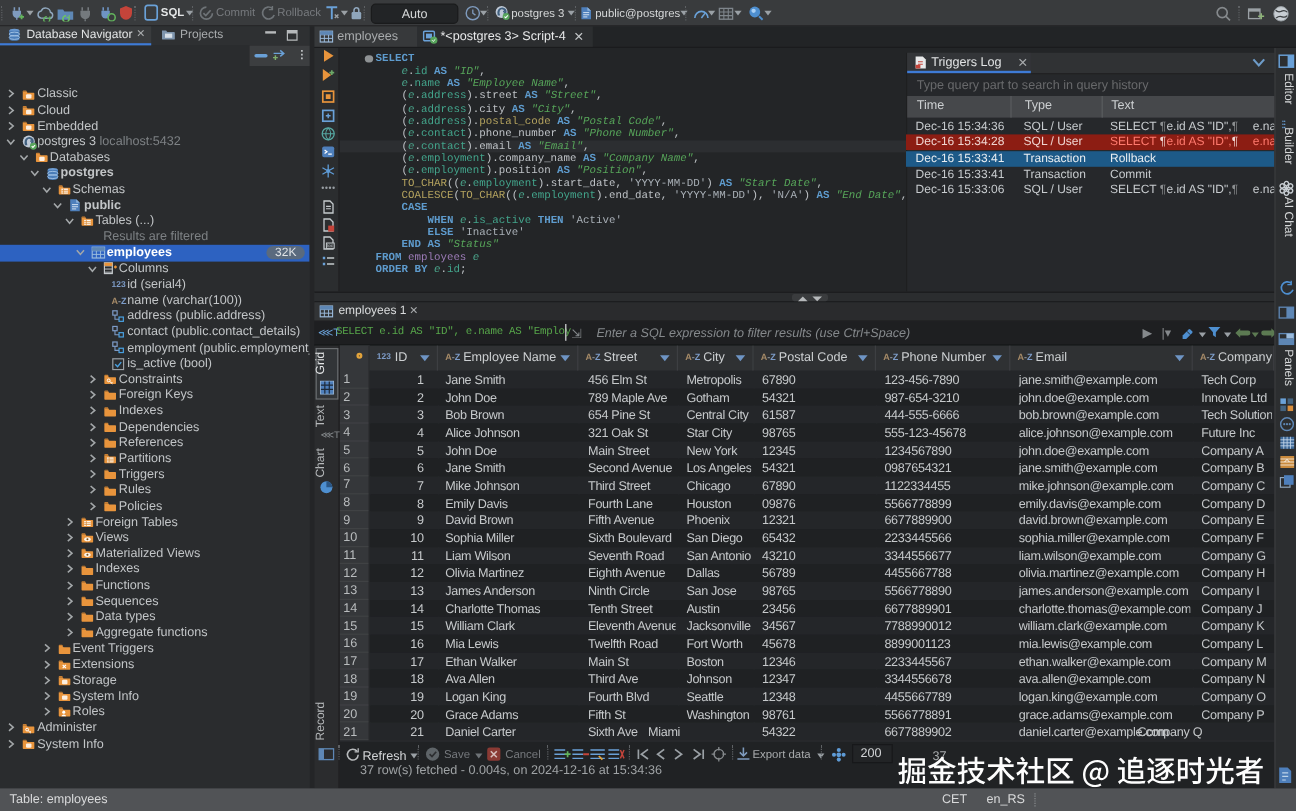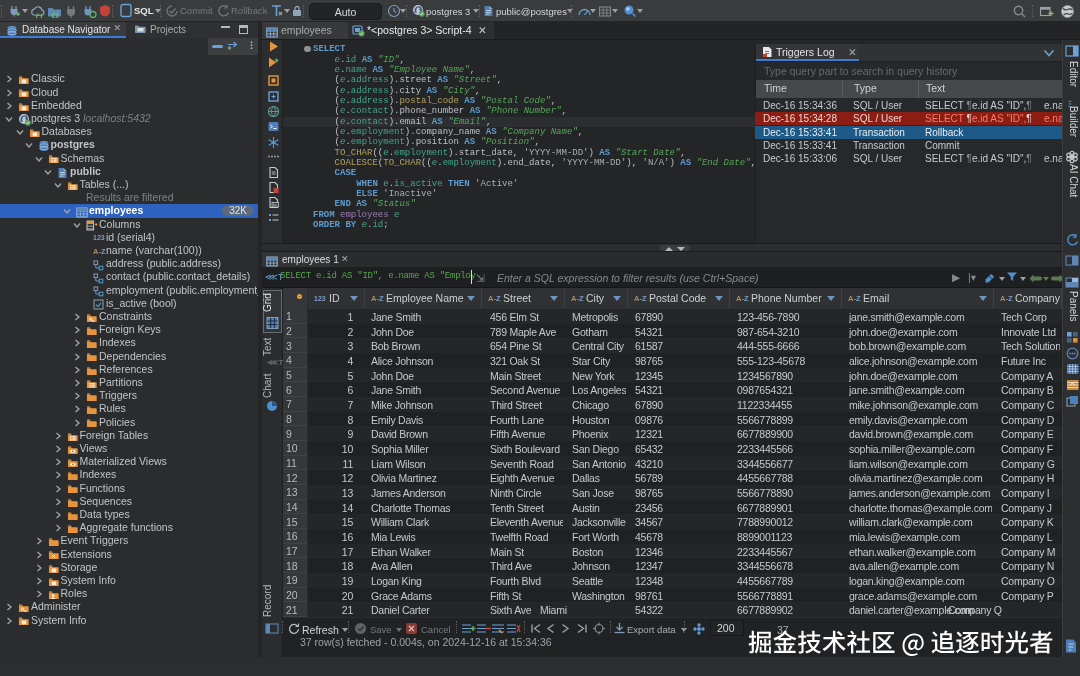--- a/index.html
+++ b/index.html
@@ -10,21 +10,21 @@
 .tsep {position:absolute;top:5px;width:1px;height:12px;background:transparent;border-left:1px dotted #5E6164}
 .dd {position:absolute;width:0;height:0;border-left:3.5px solid transparent;border-right:3.5px solid transparent;border-top:4px solid #9AA0A5}
 .gtxt {position:absolute;top:5px;color:#76797D;font-size:9.5px}
 
 #lefttabs {position:absolute;left:0;top:22px;width:258px;height:16px;background:#2E3032}
 #leftpanel {position:absolute;left:0;top:38px;width:258px;height:619px;background:#2A2C2E}
 #navtab {position:absolute;left:0;top:0;width:126px;height:16px;background:#3A3C3E;border-bottom:2px solid #3E7BD6;color:#E2E4E5}
 .trow {position:absolute;left:0;height:13.2px;line-height:13.2px;width:258px;font-size:10.5px;white-space:nowrap}
 .trow.sel {background:#2D62C1;color:#fff}
 .trow .dim {color:#7D8184}
-.italic {font-style:italic}
+.italic {}
 .badge {position:absolute;right:4px;top:1px;background:#5A6A7E;border-radius:6px;color:#DFE3E6;padding:0 7px;height:11px;line-height:11px;font-size:10px}
 
 #edittabs {position:absolute;left:262px;top:22px;width:818px;height:18px;background:#222426;border-bottom:1px solid #1A1B1D}
 #editor {position:absolute;left:262px;top:40px;width:818px;height:203px;background:#232527}
 #estrip {position:absolute;left:262px;top:40px;width:21px;height:203px;background:#2B2D2F;border-right:1px solid #1E1F20}
 pre.code {position:absolute;left:313px;top:44.3px;width:442px;overflow:hidden;white-space:pre;font-family:"Liberation Mono",monospace;font-size:9px;line-height:10.35px;color:#BEC2C6}
 pre.code .k {color:#5E9BCD;font-weight:700}
 pre.code .t {color:#43A58C}
 pre.code .e {color:#4BA68C;font-style:italic}
 pre.code .s2 {color:#57A65A;font-style:italic}
@@ -1255,20 +1255,26 @@
         <circle cx="7" cy="7" r="2" fill="#5E9BD6"></circle>
         <circle cx="7" cy="3" r="1.7" fill="#5E9BD6"></circle>
         <circle cx="7" cy="11" r="1.7" fill="#5E9BD6"></circle>
         <circle cx="3" cy="7" r="1.7" fill="#5E9BD6"></circle>
         <circle cx="11" cy="7" r="1.7" fill="#5E9BD6"></circle>
       </svg></div>
     <div style="position:absolute;left:710px;top:620px;width:34px;height:16px;background:#222426;border:1px solid #17181a;color:#D2D4D6;font-size:10.5px;line-height:15px;padding-left:6px">200</div>
     <span style="position:absolute;left:777px;top:623.5px;color:#A9ACAE;font-size:10.5px">37</span>
 <div style="position:absolute;left:300px;top:636px;color:#9FA3A5;font-size:10.5px">37 row(s) fetched - 0.004s, on 2024-12-16 at 15:34:36</div>
 
+<div id="statusbar">
+  <span style="position:absolute;left:8px">Table: employees</span>
+  <span style="position:absolute;left:785px">CET</span>
+  <span style="position:absolute;left:822px">en_RS</span>
+  <span style="position:absolute;left:862px;top:4px;height:11px;border-left:1px dotted #8A8D8F"></span>
+</div>
 
 <svg style="position:absolute;left:747px;top:626px" width="312" height="30" viewBox="0 0 312 30">
       <path transform="translate(1,25.5)" d="M9.0 -19.7L9.0 -12.1C9.0 -8.2 8.8 -2.9 6.7 0.8C7.2 1.1 8.2 1.7 8.6 2.1C10.8 -1.9 11.1 -7.9 11.1 -12.1L11.1 -13.3L22.8 -13.3L22.8 -19.7ZM11.1 -17.8L20.6 -17.8L20.6 -15.2L11.1 -15.2ZM11.7 -4.8L11.7 1.1L21.0 1.1L21.0 1.9L22.9 1.9L22.9 -4.8L21.0 -4.8L21.0 -0.7L18.2 -0.7L18.2 -6.1L22.6 -6.1L22.6 -11.7L20.7 -11.7L20.7 -7.9L18.2 -7.9L18.2 -12.5L16.3 -12.5L16.3 -7.9L14.0 -7.9L14.0 -11.6L12.1 -11.6L12.1 -6.1L16.3 -6.1L16.3 -0.7L13.6 -0.7L13.6 -4.8ZM3.7 -20.7L3.7 -15.9L1.0 -15.9L1.0 -13.8L3.7 -13.8L3.7 -8.8L0.6 -7.9L1.2 -5.7L3.7 -6.5L3.7 -0.7C3.7 -0.4 3.6 -0.3 3.3 -0.3C3.0 -0.3 2.1 -0.3 1.1 -0.3C1.4 0.3 1.7 1.3 1.7 1.8C3.3 1.8 4.3 1.8 5.0 1.4C5.6 1.0 5.9 0.4 5.9 -0.7L5.9 -7.2L8.2 -7.9L7.9 -10.0L5.9 -9.4L5.9 -13.8L8.1 -13.8L8.1 -15.9L5.9 -15.9L5.9 -20.7ZM29.3 -5.2C30.2 -3.9 31.1 -2.0 31.5 -0.8L33.5 -1.7C33.1 -2.9 32.1 -4.7 31.2 -6.0ZM42.4 -6.0C41.8 -4.6 40.8 -2.7 40.0 -1.5L41.7 -0.8C42.6 -1.9 43.7 -3.6 44.6 -5.1ZM36.8 -21.0C34.4 -17.3 29.9 -14.6 25.2 -13.2C25.8 -12.6 26.5 -11.7 26.8 -11.1C28.0 -11.5 29.2 -12.0 30.4 -12.6L30.4 -11.3L35.6 -11.3L35.6 -8.3L27.4 -8.3L27.4 -6.2L35.6 -6.2L35.6 -0.7L26.2 -0.7L26.2 1.4L47.6 1.4L47.6 -0.7L38.1 -0.7L38.1 -6.2L46.4 -6.2L46.4 -8.3L38.1 -8.3L38.1 -11.3L43.3 -11.3L43.3 -12.8C44.6 -12.2 45.8 -11.6 47.0 -11.2C47.4 -11.8 48.1 -12.7 48.6 -13.2C44.9 -14.3 40.7 -16.7 38.3 -19.1L38.9 -20.0ZM42.2 -13.5L32.0 -13.5C33.8 -14.6 35.5 -16.0 36.9 -17.5C38.4 -16.0 40.2 -14.7 42.2 -13.5ZM64.2 -20.8L64.2 -17.0L58.6 -17.0L58.6 -14.9L64.2 -14.9L64.2 -11.5L59.0 -11.5L59.0 -9.4L60.1 -9.4L59.7 -9.3C60.7 -6.8 61.9 -4.6 63.5 -2.9C61.6 -1.6 59.5 -0.6 57.2 -0.0C57.6 0.4 58.2 1.4 58.4 2.0C60.9 1.3 63.2 0.2 65.2 -1.3C67.0 0.2 69.2 1.4 71.6 2.1C72.0 1.5 72.6 0.6 73.1 0.1C70.8 -0.5 68.7 -1.5 67.0 -2.8C69.2 -4.9 70.9 -7.6 71.9 -11.0L70.4 -11.6L70.0 -11.5L66.5 -11.5L66.5 -14.9L72.2 -14.9L72.2 -17.0L66.5 -17.0L66.5 -20.8ZM62.0 -9.4L68.9 -9.4C68.1 -7.4 66.8 -5.7 65.3 -4.3C63.9 -5.7 62.8 -7.5 62.0 -9.4ZM53.4 -20.8L53.4 -15.9L50.3 -15.9L50.3 -13.8L53.4 -13.8L53.4 -8.8C52.1 -8.5 50.9 -8.2 50.0 -8.0L50.6 -5.7L53.4 -6.5L53.4 -0.6C53.4 -0.3 53.2 -0.1 52.9 -0.1C52.6 -0.1 51.5 -0.1 50.4 -0.1C50.7 0.5 51.0 1.4 51.1 2.0C52.8 2.0 53.9 1.9 54.7 1.5C55.4 1.2 55.6 0.6 55.6 -0.6L55.6 -7.1L58.4 -7.9L58.2 -10.1L55.6 -9.4L55.6 -13.8L58.2 -13.8L58.2 -15.9L55.6 -15.9L55.6 -20.8ZM88.7 -19.0C90.2 -17.9 92.1 -16.3 93.0 -15.3L94.8 -16.9C93.8 -17.9 91.9 -19.4 90.4 -20.4ZM84.9 -20.7L84.9 -14.6L75.4 -14.6L75.4 -12.3L84.3 -12.3C82.1 -8.4 78.4 -4.6 74.5 -2.6C75.1 -2.2 75.9 -1.2 76.3 -0.6C79.5 -2.5 82.6 -5.5 84.9 -9.1L84.9 2.1L87.4 2.1L87.4 -10.0C89.8 -6.4 92.9 -2.9 95.8 -0.8C96.2 -1.5 97.0 -2.4 97.6 -2.9C94.4 -4.9 90.6 -8.7 88.4 -12.3L96.7 -12.3L96.7 -14.6L87.4 -14.6L87.4 -20.7ZM102.1 -19.9C103.0 -18.9 103.9 -17.5 104.3 -16.6L99.6 -16.6L99.6 -14.5L105.8 -14.5C104.2 -11.6 101.5 -8.9 98.9 -7.4C99.2 -6.9 99.7 -5.7 99.9 -5.0C101.0 -5.7 102.0 -6.6 103.0 -7.6L103.0 2.0L105.3 2.0L105.3 -8.1C106.2 -7.2 107.1 -6.1 107.6 -5.4L109.0 -7.3C108.5 -7.8 106.6 -9.7 105.7 -10.6C106.9 -12.2 107.9 -13.9 108.7 -15.8L107.4 -16.7L107.0 -16.6L104.4 -16.6L106.2 -17.7C105.8 -18.6 104.8 -19.9 103.9 -20.8ZM114.2 -20.7L114.2 -13.2L109.0 -13.2L109.0 -10.9L114.2 -10.9L114.2 -1.1L107.9 -1.1L107.9 1.2L122.1 1.2L122.1 -1.1L116.5 -1.1L116.5 -10.9L121.5 -10.9L121.5 -13.2L116.5 -13.2L116.5 -20.7ZM145.9 -19.6L125.2 -19.6L125.2 1.4L146.5 1.4L146.5 -0.9L127.5 -0.9L127.5 -17.3L145.9 -17.3ZM129.4 -14.1C131.2 -12.6 133.3 -10.9 135.2 -9.1C133.1 -7.2 130.8 -5.4 128.5 -4.1C129.1 -3.7 129.9 -2.8 130.3 -2.3C132.5 -3.7 134.8 -5.5 136.8 -7.6C138.9 -5.7 140.8 -3.8 142.0 -2.3L143.8 -4.1C142.5 -5.5 140.6 -7.4 138.4 -9.3C140.2 -11.2 141.7 -13.3 143.0 -15.4L140.9 -16.3C139.7 -14.4 138.4 -12.5 136.8 -10.8C134.8 -12.4 132.8 -14.1 131.0 -15.4ZM164.5 4.5C166.4 4.5 168.2 4.0 169.8 3.1L169.1 1.4C167.9 2.1 166.3 2.6 164.7 2.6C160.1 2.6 156.5 -0.3 156.5 -5.7C156.5 -12.1 161.3 -16.3 166.1 -16.3C171.3 -16.3 173.8 -12.9 173.8 -8.6C173.8 -5.2 171.9 -3.1 170.2 -3.1C168.7 -3.1 168.2 -4.1 168.7 -6.1L169.9 -11.8L168.1 -11.8L167.7 -10.7L167.7 -10.7C167.2 -11.6 166.4 -12.0 165.5 -12.0C162.3 -12.0 160.1 -8.6 160.1 -5.5C160.1 -3.0 161.5 -1.5 163.5 -1.5C164.7 -1.5 166.0 -2.3 166.9 -3.4L166.9 -3.4C167.2 -2.0 168.4 -1.3 169.9 -1.3C172.5 -1.3 175.7 -3.8 175.7 -8.7C175.7 -14.3 172.1 -18.1 166.4 -18.1C160.0 -18.1 154.5 -13.2 154.5 -5.6C154.5 1.0 159.0 4.5 164.5 4.5ZM164.1 -3.4C163.0 -3.4 162.3 -4.0 162.3 -5.7C162.3 -7.6 163.5 -10.1 165.6 -10.1C166.2 -10.1 166.7 -9.8 167.2 -9.1L166.4 -4.9C165.5 -3.8 164.8 -3.4 164.1 -3.4ZM184.3 -18.7C185.6 -17.6 187.2 -15.9 187.8 -14.8L189.7 -16.2C188.9 -17.3 187.3 -18.9 186.0 -20.0ZM192.1 -18.3L192.1 -2.3L204.7 -2.3L204.7 -9.5L194.4 -9.5L194.4 -11.6L203.8 -11.6L203.8 -18.3L198.5 -18.3L199.5 -20.6L196.8 -20.9C196.7 -20.1 196.4 -19.1 196.1 -18.3ZM194.4 -16.3L201.5 -16.3L201.5 -13.5L194.4 -13.5ZM194.4 -7.6L202.4 -7.6L202.4 -4.2L194.4 -4.2ZM189.3 -12.1L183.6 -12.1L183.6 -10.0L187.0 -10.0L187.0 -2.4C186.0 -2.0 184.7 -1.1 183.6 -0.1L185.1 2.0C186.2 0.6 187.4 -0.7 188.2 -0.7C188.7 -0.7 189.4 -0.0 190.3 0.5C191.9 1.4 193.9 1.6 196.8 1.6C199.5 1.6 203.8 1.5 205.9 1.4C206.0 0.8 206.3 -0.3 206.6 -0.9C204.0 -0.6 199.7 -0.4 196.9 -0.4C194.3 -0.4 192.1 -0.5 190.7 -1.4C190.1 -1.8 189.6 -2.1 189.3 -2.3ZM208.5 -18.6C209.8 -17.4 211.4 -15.7 212.1 -14.5L214.0 -15.9C213.3 -17.1 211.6 -18.7 210.3 -19.9ZM213.5 -12.0L208.3 -12.0L208.3 -9.8L211.2 -9.8L211.2 -2.6C210.2 -2.1 209.1 -1.3 208.0 -0.2L209.4 1.8C210.6 0.3 211.9 -1.0 212.7 -1.0C213.3 -1.0 214.1 -0.3 215.2 0.2C217.0 1.2 219.1 1.5 222.1 1.5C224.5 1.5 228.7 1.3 230.4 1.2C230.5 0.6 230.8 -0.5 231.0 -1.1C228.6 -0.8 224.9 -0.6 222.1 -0.6C219.5 -0.6 217.3 -0.8 215.6 -1.6C214.6 -2.1 214.0 -2.6 213.5 -2.9ZM228.0 -15.9C227.1 -14.8 225.7 -13.4 224.4 -12.3C223.8 -13.6 222.9 -14.8 221.8 -15.8C222.4 -16.4 223.0 -17.0 223.6 -17.6L230.2 -17.6L230.2 -19.5L214.8 -19.5L214.8 -17.6L220.7 -17.6C218.9 -15.9 216.5 -14.6 214.0 -13.7C214.5 -13.3 215.2 -12.5 215.6 -12.0C217.1 -12.7 218.8 -13.6 220.3 -14.7C220.7 -14.3 221.0 -13.9 221.4 -13.5C219.7 -11.9 217.0 -10.4 214.7 -9.5C215.2 -9.2 215.8 -8.4 216.1 -8.0C218.1 -8.8 220.5 -10.3 222.3 -11.9C222.5 -11.4 222.8 -10.9 222.9 -10.4C221.0 -8.1 217.5 -6.0 214.1 -5.0C214.6 -4.6 215.2 -3.9 215.5 -3.4C218.3 -4.3 221.3 -6.1 223.4 -8.2C223.6 -6.4 223.3 -4.9 222.7 -4.2C222.3 -3.7 221.8 -3.6 221.2 -3.6C220.7 -3.6 220.0 -3.7 219.2 -3.7C219.6 -3.1 219.8 -2.3 219.8 -1.7C220.5 -1.6 221.1 -1.6 221.6 -1.6C222.8 -1.6 223.6 -1.9 224.4 -2.7C225.4 -3.7 225.9 -6.0 225.5 -8.6C227.0 -7.3 228.3 -5.9 229.1 -4.8L230.7 -6.2C229.7 -7.7 227.7 -9.5 225.8 -11.0C227.1 -12.1 228.7 -13.4 230.0 -14.7ZM243.3 -10.9C244.5 -9.0 246.2 -6.5 246.9 -5.0L249.0 -6.2C248.2 -7.7 246.5 -10.1 245.2 -11.9ZM239.5 -9.7L239.5 -4.6L235.8 -4.6L235.8 -9.7ZM239.5 -11.8L235.8 -11.8L235.8 -16.7L239.5 -16.7ZM233.6 -18.8L233.6 -0.5L235.8 -0.5L235.8 -2.5L241.7 -2.5L241.7 -18.8ZM250.4 -20.6L250.4 -16.0L242.7 -16.0L242.7 -13.7L250.4 -13.7L250.4 -1.2C250.4 -0.7 250.2 -0.6 249.7 -0.5C249.1 -0.5 247.3 -0.5 245.5 -0.6C245.8 0.1 246.2 1.1 246.3 1.8C248.8 1.8 250.4 1.7 251.4 1.4C252.4 1.0 252.8 0.3 252.8 -1.2L252.8 -13.7L255.5 -13.7L255.5 -16.0L252.8 -16.0L252.8 -20.6ZM259.6 -18.8C260.8 -16.9 262.0 -14.3 262.4 -12.7L264.6 -13.6C264.2 -15.3 262.9 -17.8 261.7 -19.6ZM275.7 -19.9C275.0 -17.9 273.7 -15.3 272.7 -13.6L274.7 -12.8C275.7 -14.4 277.0 -16.9 278.1 -19.0ZM267.4 -20.8L267.4 -11.5L257.7 -11.5L257.7 -9.3L264.0 -9.3C263.6 -4.9 262.8 -1.6 257.1 0.1C257.6 0.5 258.3 1.5 258.5 2.1C264.8 -0.0 266.0 -4.0 266.5 -9.3L270.6 -9.3L270.6 -1.2C270.6 1.3 271.2 2.0 273.7 2.0C274.2 2.0 276.5 2.0 277.0 2.0C279.2 2.0 279.8 0.9 280.1 -3.2C279.5 -3.4 278.4 -3.8 278.0 -4.2C277.8 -0.7 277.7 -0.2 276.8 -0.2C276.3 -0.2 274.4 -0.2 274.0 -0.2C273.1 -0.2 272.9 -0.3 272.9 -1.2L272.9 -9.3L279.8 -9.3L279.8 -11.5L269.8 -11.5L269.8 -20.8ZM301.3 -20.0C300.5 -18.8 299.6 -17.8 298.6 -16.8L298.6 -17.9L292.8 -17.9L292.8 -20.8L290.5 -20.8L290.5 -17.9L284.4 -17.9L284.4 -15.8L290.5 -15.8L290.5 -13.1L282.3 -13.1L282.3 -11.0L291.4 -11.0C288.4 -9.1 285.1 -7.6 281.6 -6.4C282.1 -6.0 282.8 -5.0 283.1 -4.5C284.5 -5.0 285.9 -5.6 287.3 -6.3L287.3 2.1L289.6 2.1L289.6 1.3L298.9 1.3L298.9 2.0L301.4 2.0L301.4 -8.7L291.7 -8.7C292.9 -9.4 294.1 -10.2 295.2 -11.0L304.3 -11.0L304.3 -13.1L297.8 -13.1C299.8 -14.8 301.7 -16.8 303.3 -18.9ZM292.8 -13.1L292.8 -15.8L297.7 -15.8C296.7 -14.9 295.5 -13.9 294.4 -13.1ZM289.6 -2.9L298.9 -2.9L298.9 -0.7L289.6 -0.7ZM289.6 -4.7L289.6 -6.7L298.9 -6.7L298.9 -4.7Z" fill="#FDFDFD"></path>
     </svg>
 <div style="position:absolute;left:1063px;top:638px"><svg width="16" height="16" viewBox="0 0 16 16" style="">
         <path d="M3 1.5 h7 l3 3 v10 h-10 Z" fill="#4E7FBB"></path>
         <path d="M5.5 6h5M5.5 9h5M5.5 12h3" stroke="#BDD4EA" stroke-width="1"></path>
       </svg></div>
 
 </div>

